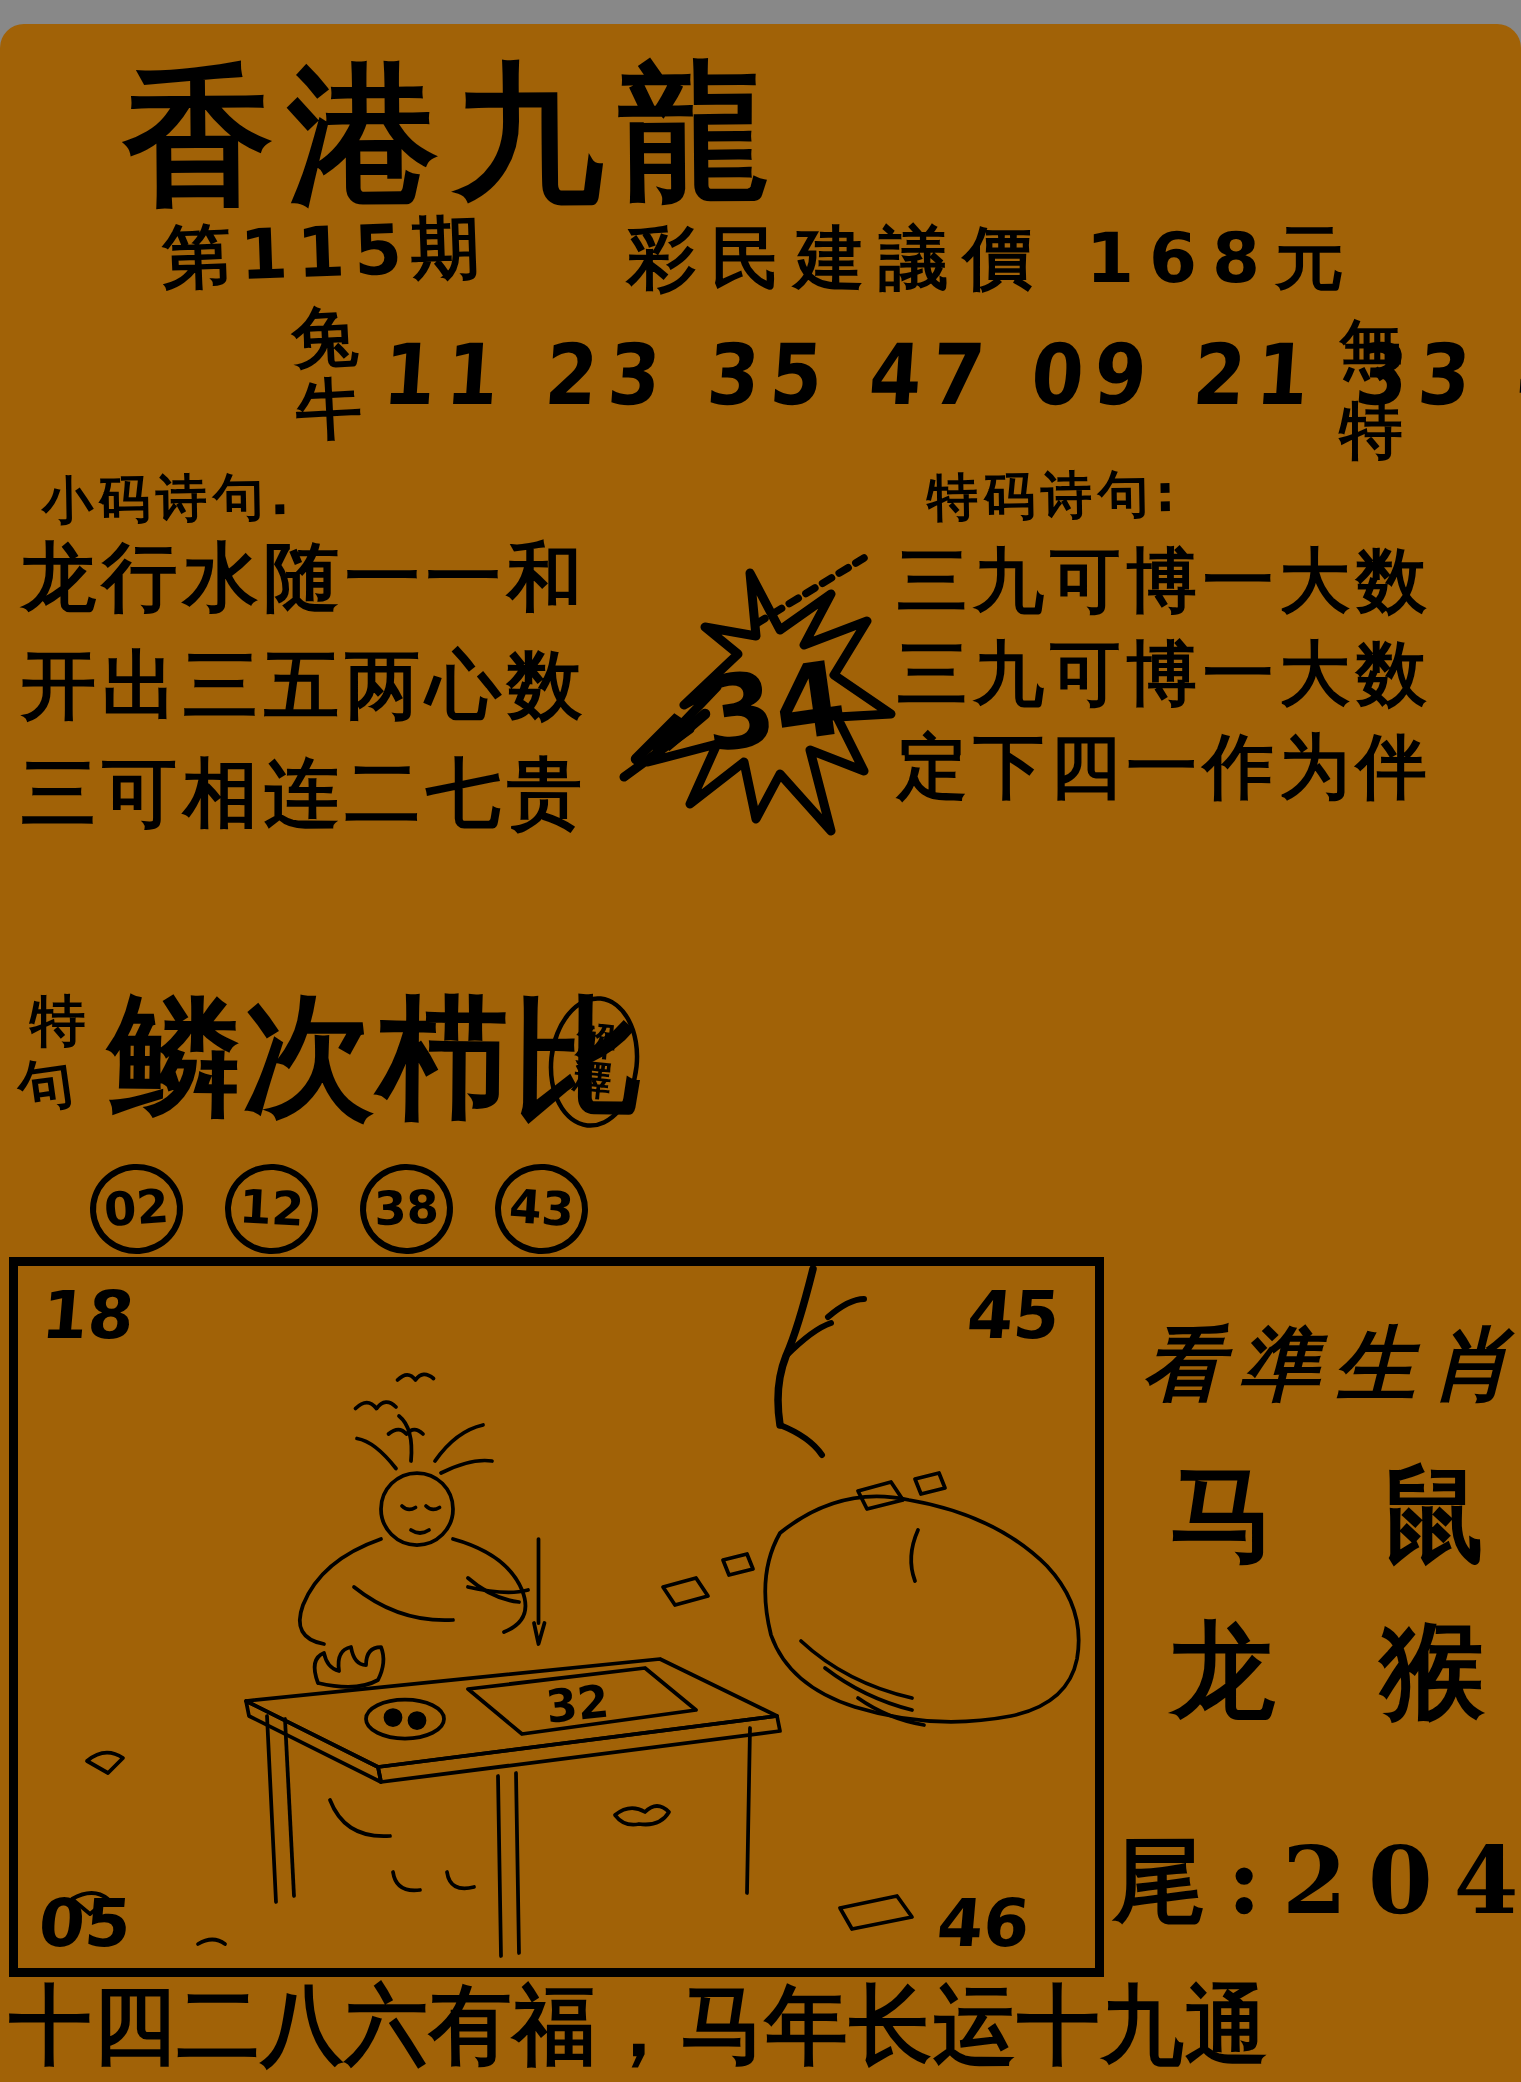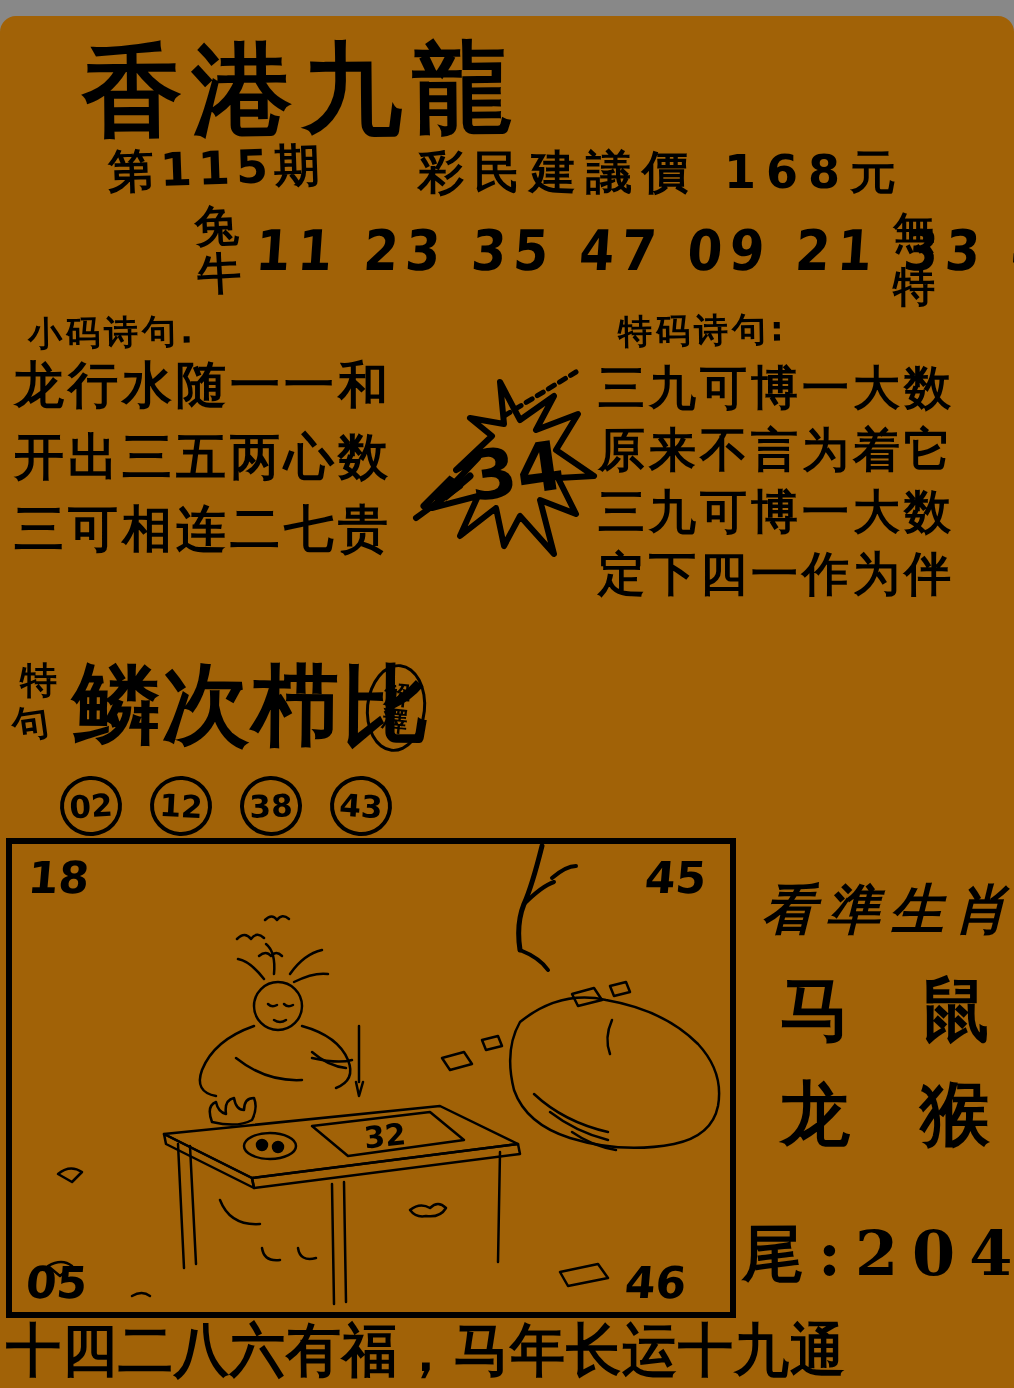--- a/index.html
+++ b/index.html
@@ -85,21 +85,20 @@
   <div class="abs poem-head small-head">小码诗句.</div>
   <div class="abs poem small-poem">
     <div class="line">龙行水随一一和</div>
     <div class="line">开出三五两心数</div>
     <div class="line">三可相连二七贵</div>
   </div>
 
   <div class="abs poem-head special-head">特码诗句:</div>
   <div class="abs poem special-poem">
     <div class="line">三九可博一大数</div>
-    <div class="line">原来不言为着它</div>
     <div class="line">三九可博一大数</div>
     <div class="line">定下四一作为伴</div>
   </div>
 
   <svg class="abs starburst" viewBox="0 0 200 210">
     <polyline points="8,160 52,128 30,142 70,100 48,112 84,78 62,60 96,66 92,24 112,62 146,38 128,72 170,56 148,92 186,118 150,120 168,156 132,142 146,196 112,158 96,188 88,150 52,178 70,138 24,150" fill="none" stroke="#000" stroke-width="6" stroke-linejoin="round" stroke-linecap="round"></polyline>
     <line x1="96" y1="58" x2="168" y2="14" stroke="#000" stroke-width="5" stroke-dasharray="7 6" stroke-linecap="round"></line>
     <polyline points="16,148 44,120 36,140 62,118" fill="none" stroke="#000" stroke-width="7" stroke-linecap="round"></polyline>
     <text x="62" y="138" font-size="68" font-weight="bold" transform="rotate(-8 100 120)">34</text>
   </svg>

